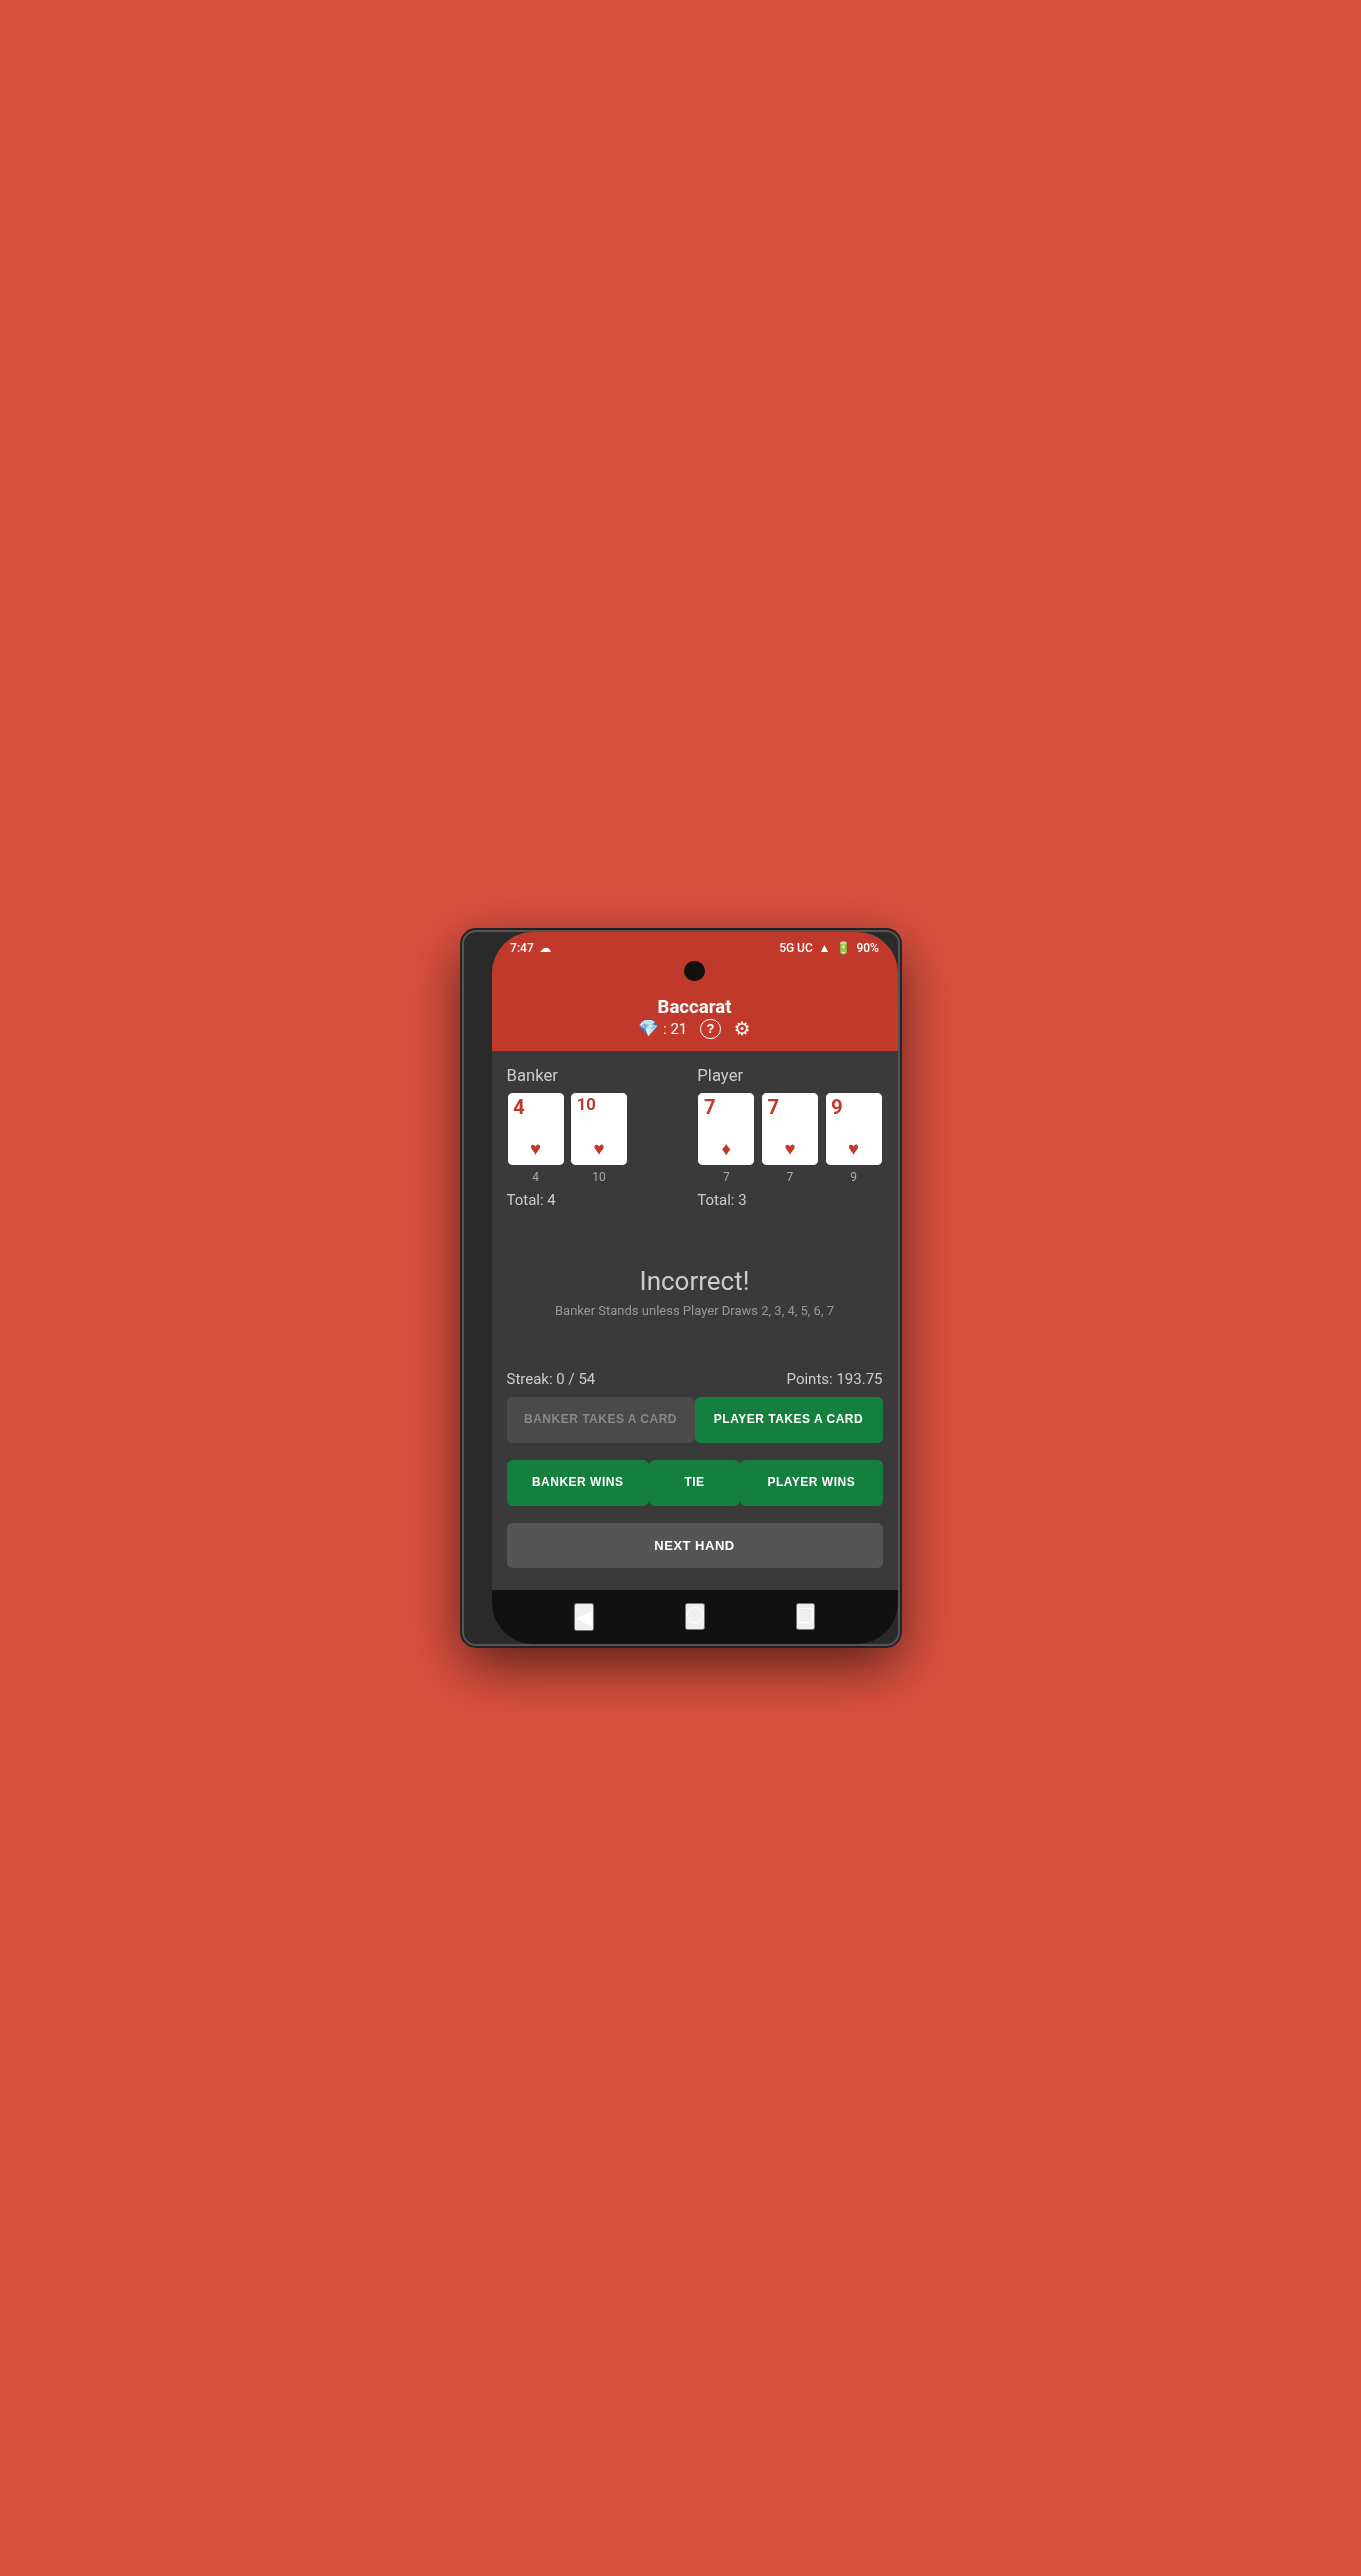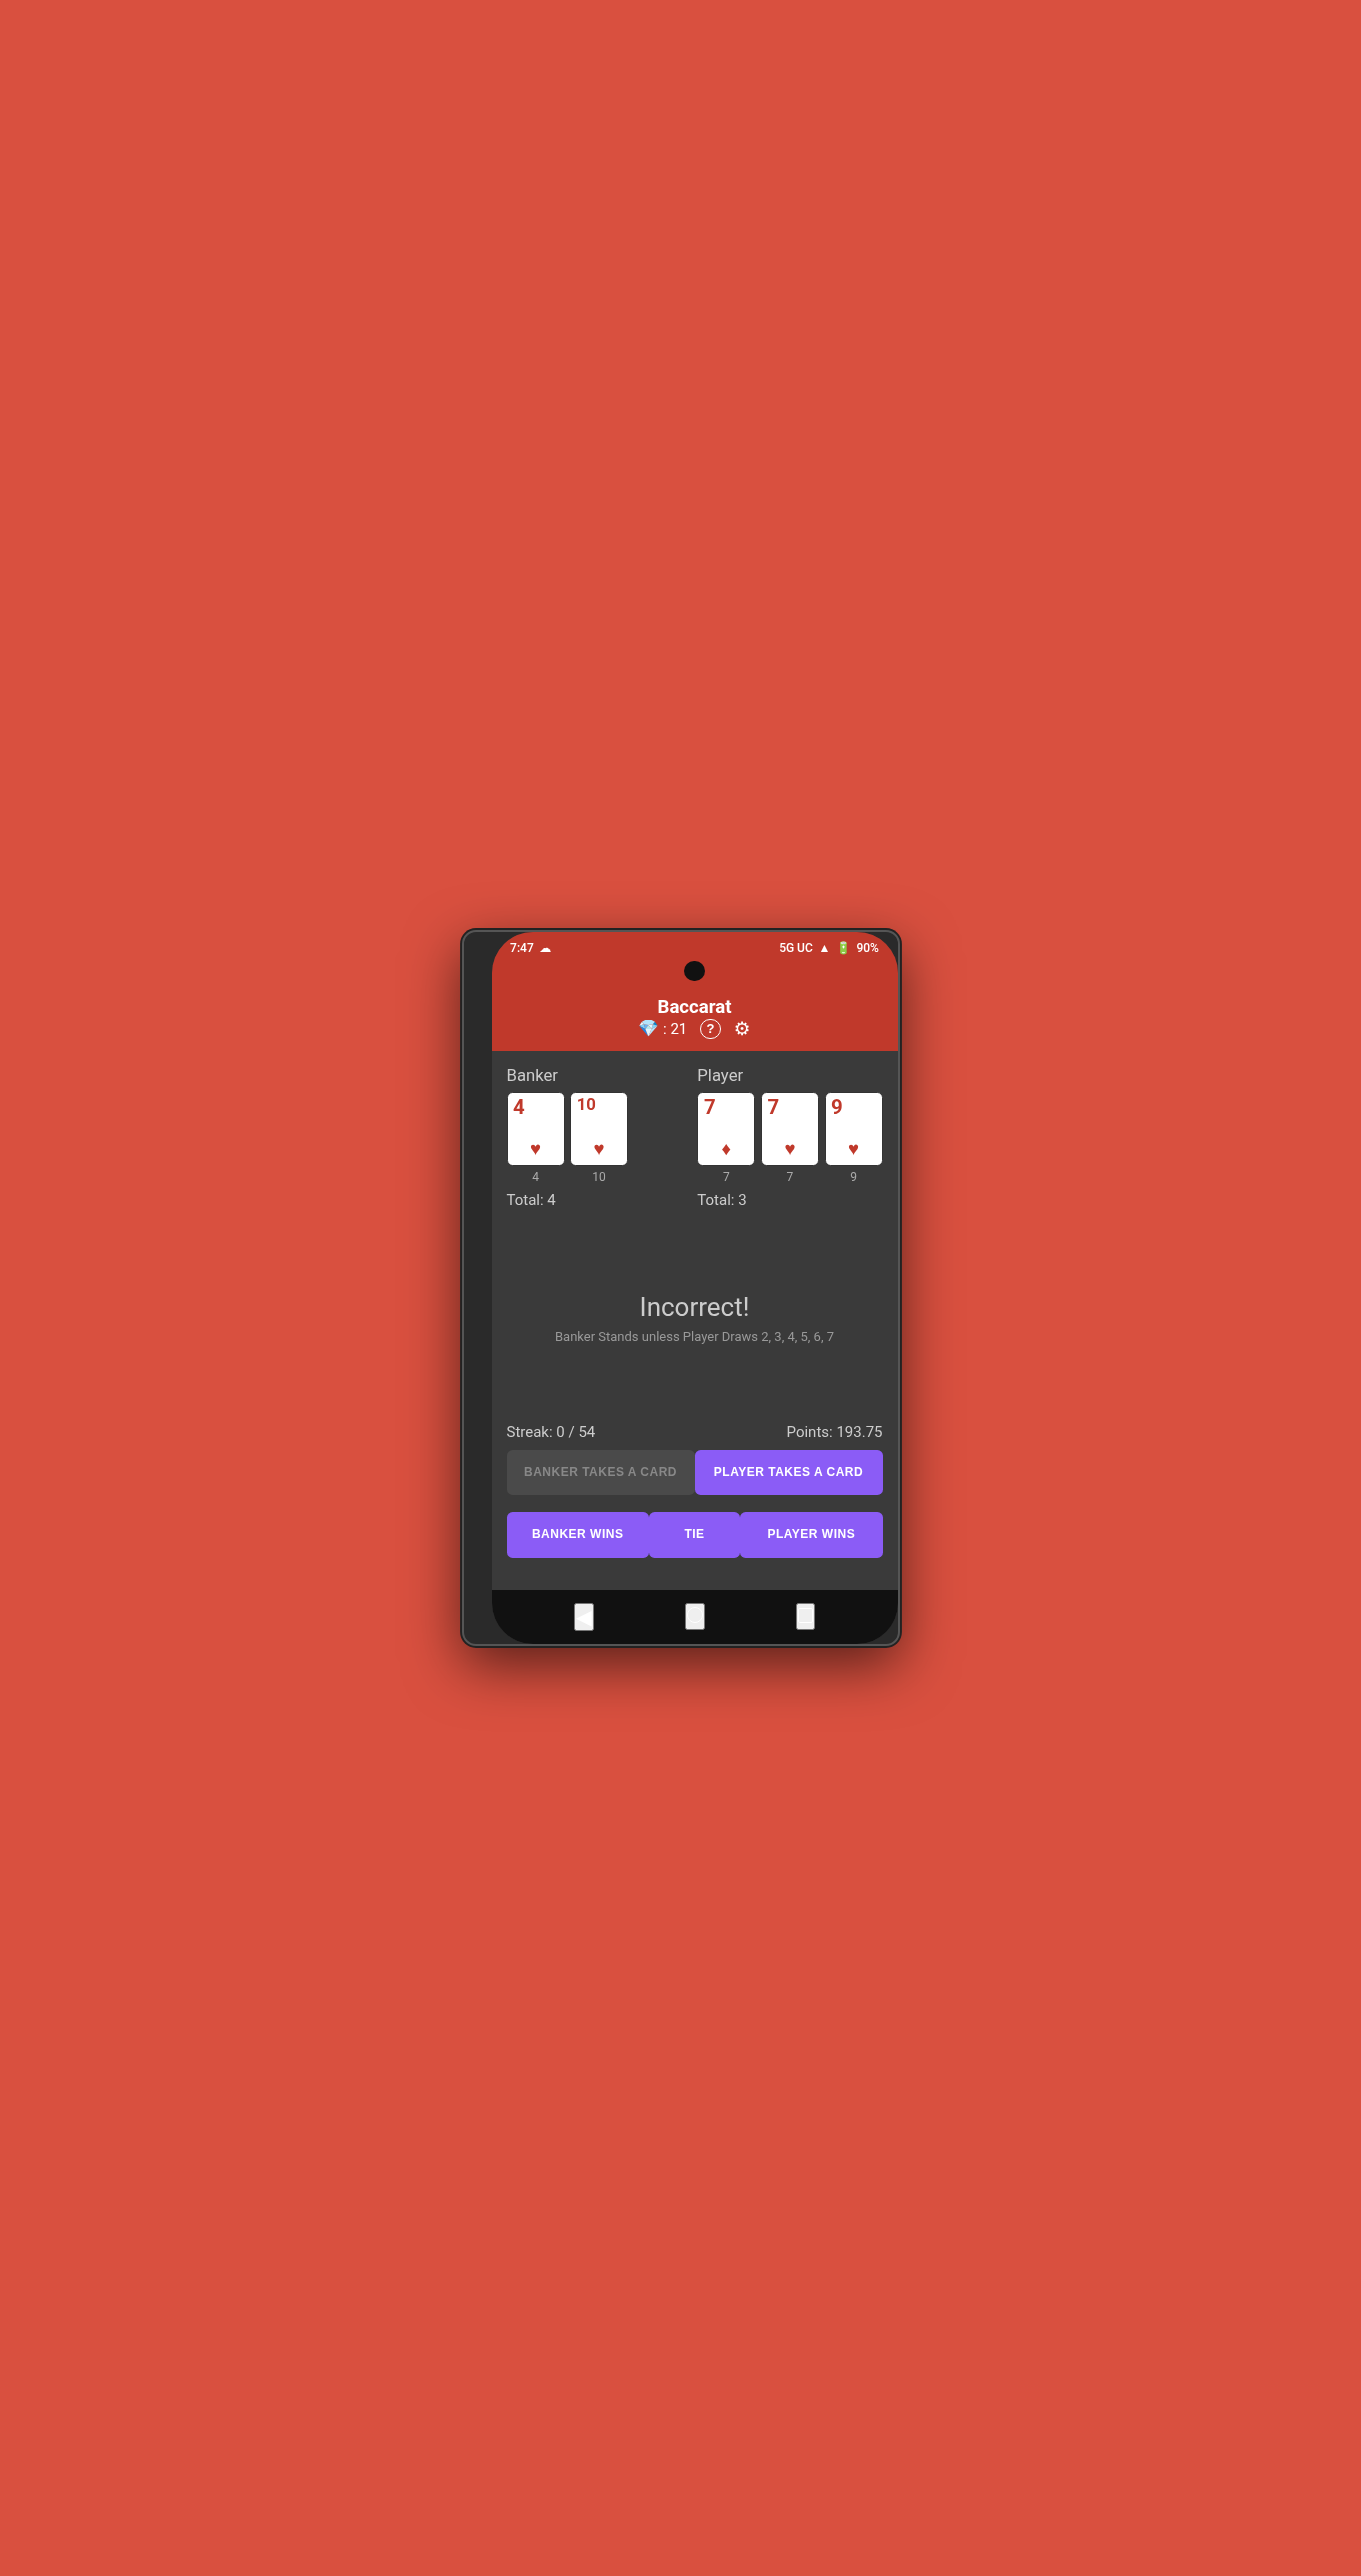--- a/index.html
+++ b/index.html
@@ -221,21 +221,21 @@
       text-align: center;
       cursor: pointer;
       letter-spacing: 0.5px;
       line-height: 1.3;
     }
     .btn-disabled {
       background: #4a4a4a;
       color: #888;
     }
     .btn-active {
-      background: #8b5cf6;
+      background: #15803d;
       color: white;
     }
     .btn-full {
       width: 100%;
       background: #555;
       color: white;
       border: none;
       border-radius: 5.6px;
       padding: 15px;
       font-size: 13px;
@@ -376,20 +376,23 @@
           <span>BANKER WINS</span>
         </button>
         <button class="btn btn-active" style="flex: 0.6;">
           <span>TIE</span>
         </button>
         <button class="btn btn-active">
           <span>PLAYER WINS</span>
         </button>
       </div>
 
+      <button class="btn-full">
+        <span>NEXT HAND</span>
+      </button>
     </div>
 
     <div class="nav-bar">
       <button class="nav-btn">
         <span>◀</span>
       </button>
       <button class="nav-btn">
         <span style="display:inline-block; width:16.7px; height:16.7px; border-radius:50%; border: 1.9px solid white;"></span>
       </button>
       <button class="nav-btn">

